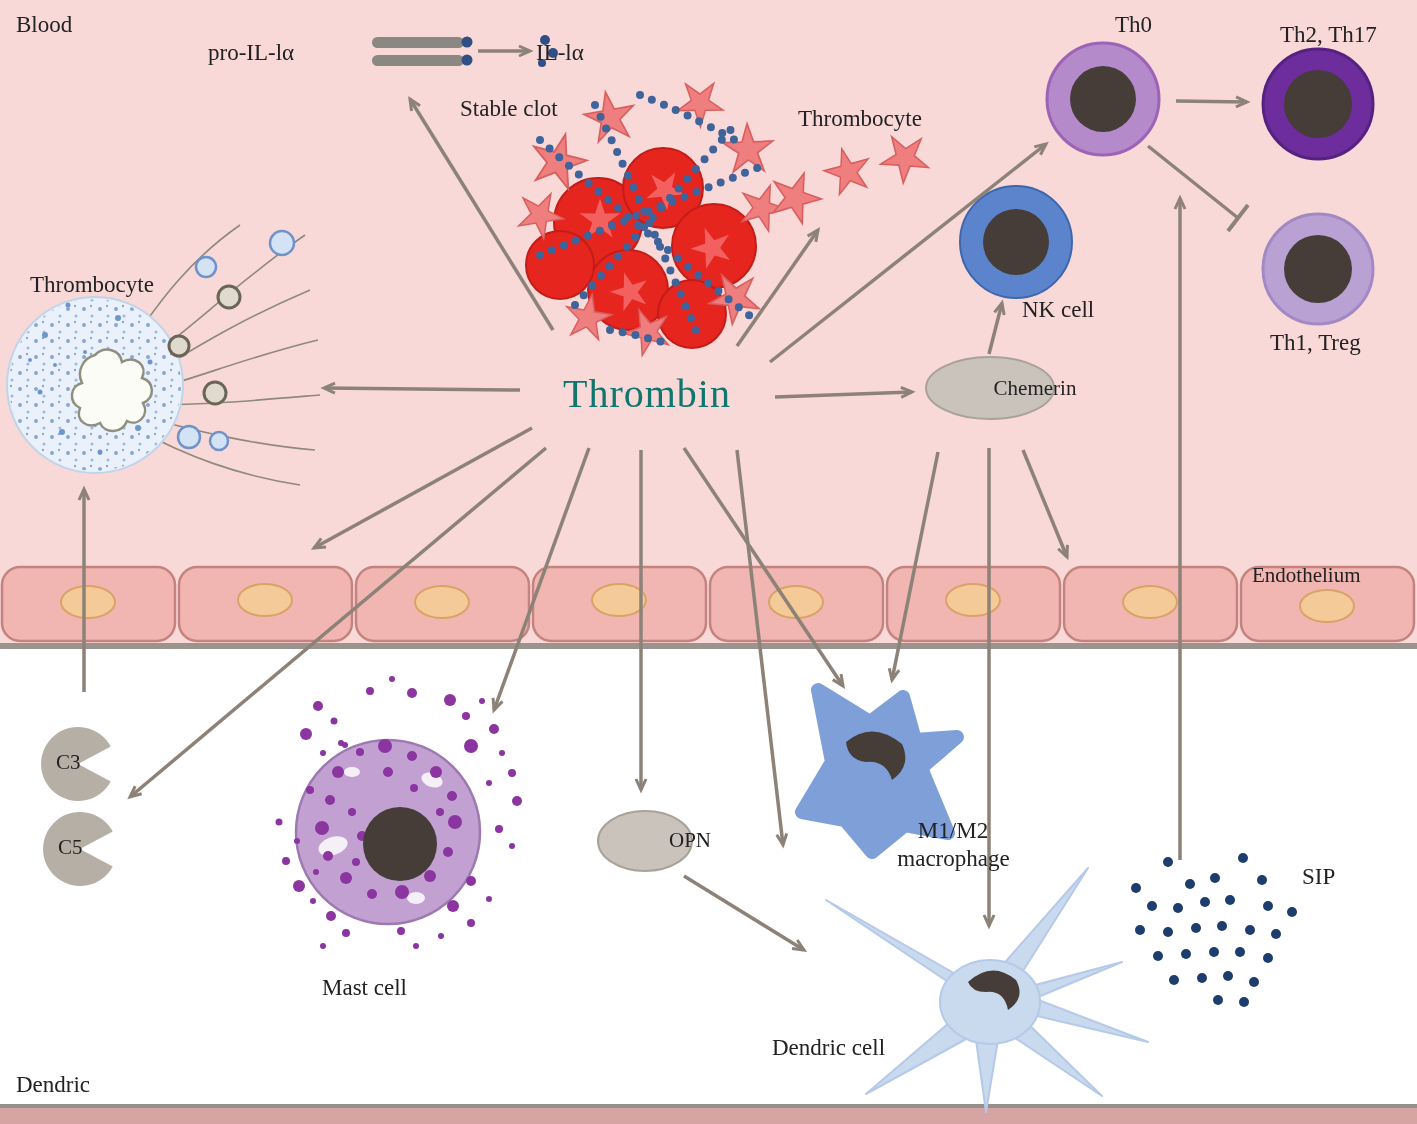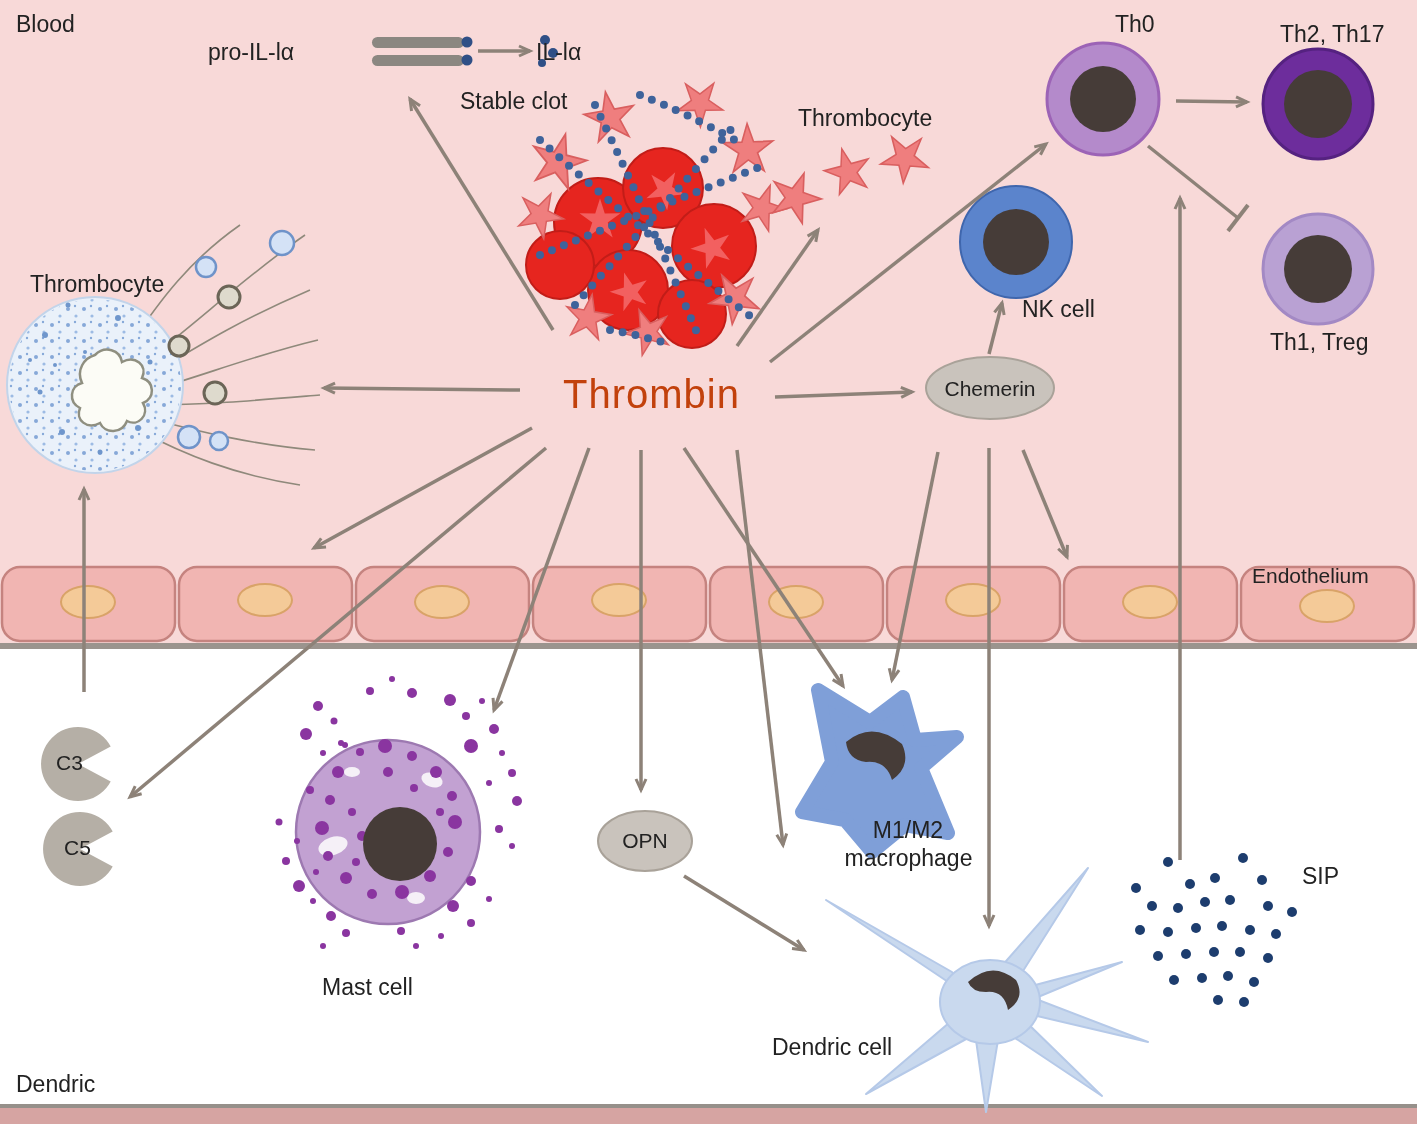--- a/index.html
+++ b/index.html
@@ -1,27 +1,27 @@
 <!DOCTYPE html>
 <html><head>
 <meta charset="utf-8">
 <style>
   html,body{margin:0;padding:0;background:#fff;}
   .stage{
     position:relative;width:1417px;height:1124px;overflow:hidden;
-    font-family:Liberation Sans, sans-serif;background:#ffffff;
+    font-family:Liberation Serif, serif;background:#ffffff;
   }
   .stage svg{position:absolute;left:0;top:0;}
   .lbl{
     position:absolute;color:#222222;font-size:23px;line-height:1.1;
     white-space:nowrap;user-select:none;
   }
   .lbl.small{font-size:21px;}
-  .lbl.center{text-align:center;}
-  #thrombin-label{font-size:40px;color:#c2410c;letter-spacing:1px;}
+  .lbl.center{text-align:center;margin-left:45px;}
+  #thrombin-label{font-size:40px;color:#0f766e;letter-spacing:1px;}
 </style>
 </head>
 <body>
 
 <div class="stage">
 
 <svg width="1417" height="1124" viewBox="0 0 1417 1124">
   <defs>
     <marker id="ah" markerUnits="userSpaceOnUse" markerWidth="26" markerHeight="22" refX="13" refY="7" orient="auto">
       <path d="M2,2 L13,7 L2,12" fill="none" stroke="#8d8278" stroke-width="3"></path>
@@ -338,32 +338,32 @@
 </svg>
 
 <div class="lbl" style="left:16px;top:12px">Blood</div>
 <div class="lbl" style="left:16px;top:1072px">Dendric</div>
 <div class="lbl small" style="left:1252px;top:564px">Endothelium</div>
 
 <div class="lbl" id="thrombin-label" style="left:563px;top:372px">Thrombin</div>
 
 <div class="lbl" style="left:208px;top:40px">pro-IL-lα</div>
 <div class="lbl" style="left:536px;top:40px">IL-lα</div>
-<div class="lbl" style="left:460px;top:89px">Stable clot</div>
+<div class="lbl" style="left:460px;top:96px">Stable clot</div>
 <div class="lbl" style="left:798px;top:106px">Thrombocyte</div>
 <div class="lbl" style="left:30px;top:272px">Thrombocyte</div>
 
 <div class="lbl small center" style="left:926px;top:377px;width:128px">Chemerin</div>
 <div class="lbl" style="left:1022px;top:297px">NK cell</div>
 <div class="lbl" style="left:1115px;top:12px">Th0</div>
 <div class="lbl" style="left:1280px;top:22px">Th2, Th17</div>
 <div class="lbl" style="left:1270px;top:330px">Th1, Treg</div>
 
 <div class="lbl small" style="left:56px;top:751px">C3</div>
-<div class="lbl small" style="left:64px;top:836px">C5</div>
+<div class="lbl small" style="left:58px;top:836px">C5</div>
 <div class="lbl" style="left:322px;top:975px">Mast cell</div>
 <div class="lbl small center" style="left:595px;top:829px;width:100px">OPN</div>
 
 <div class="lbl center" style="left:858px;top:818px;width:100px">M1/M2</div>
 <div class="lbl center" style="left:836px;top:846px;width:145px">macrophage</div>
 
 <div class="lbl" style="left:772px;top:1035px">Dendric cell</div>
 <div class="lbl" style="left:1302px;top:864px">SIP</div>
 
 </div>

